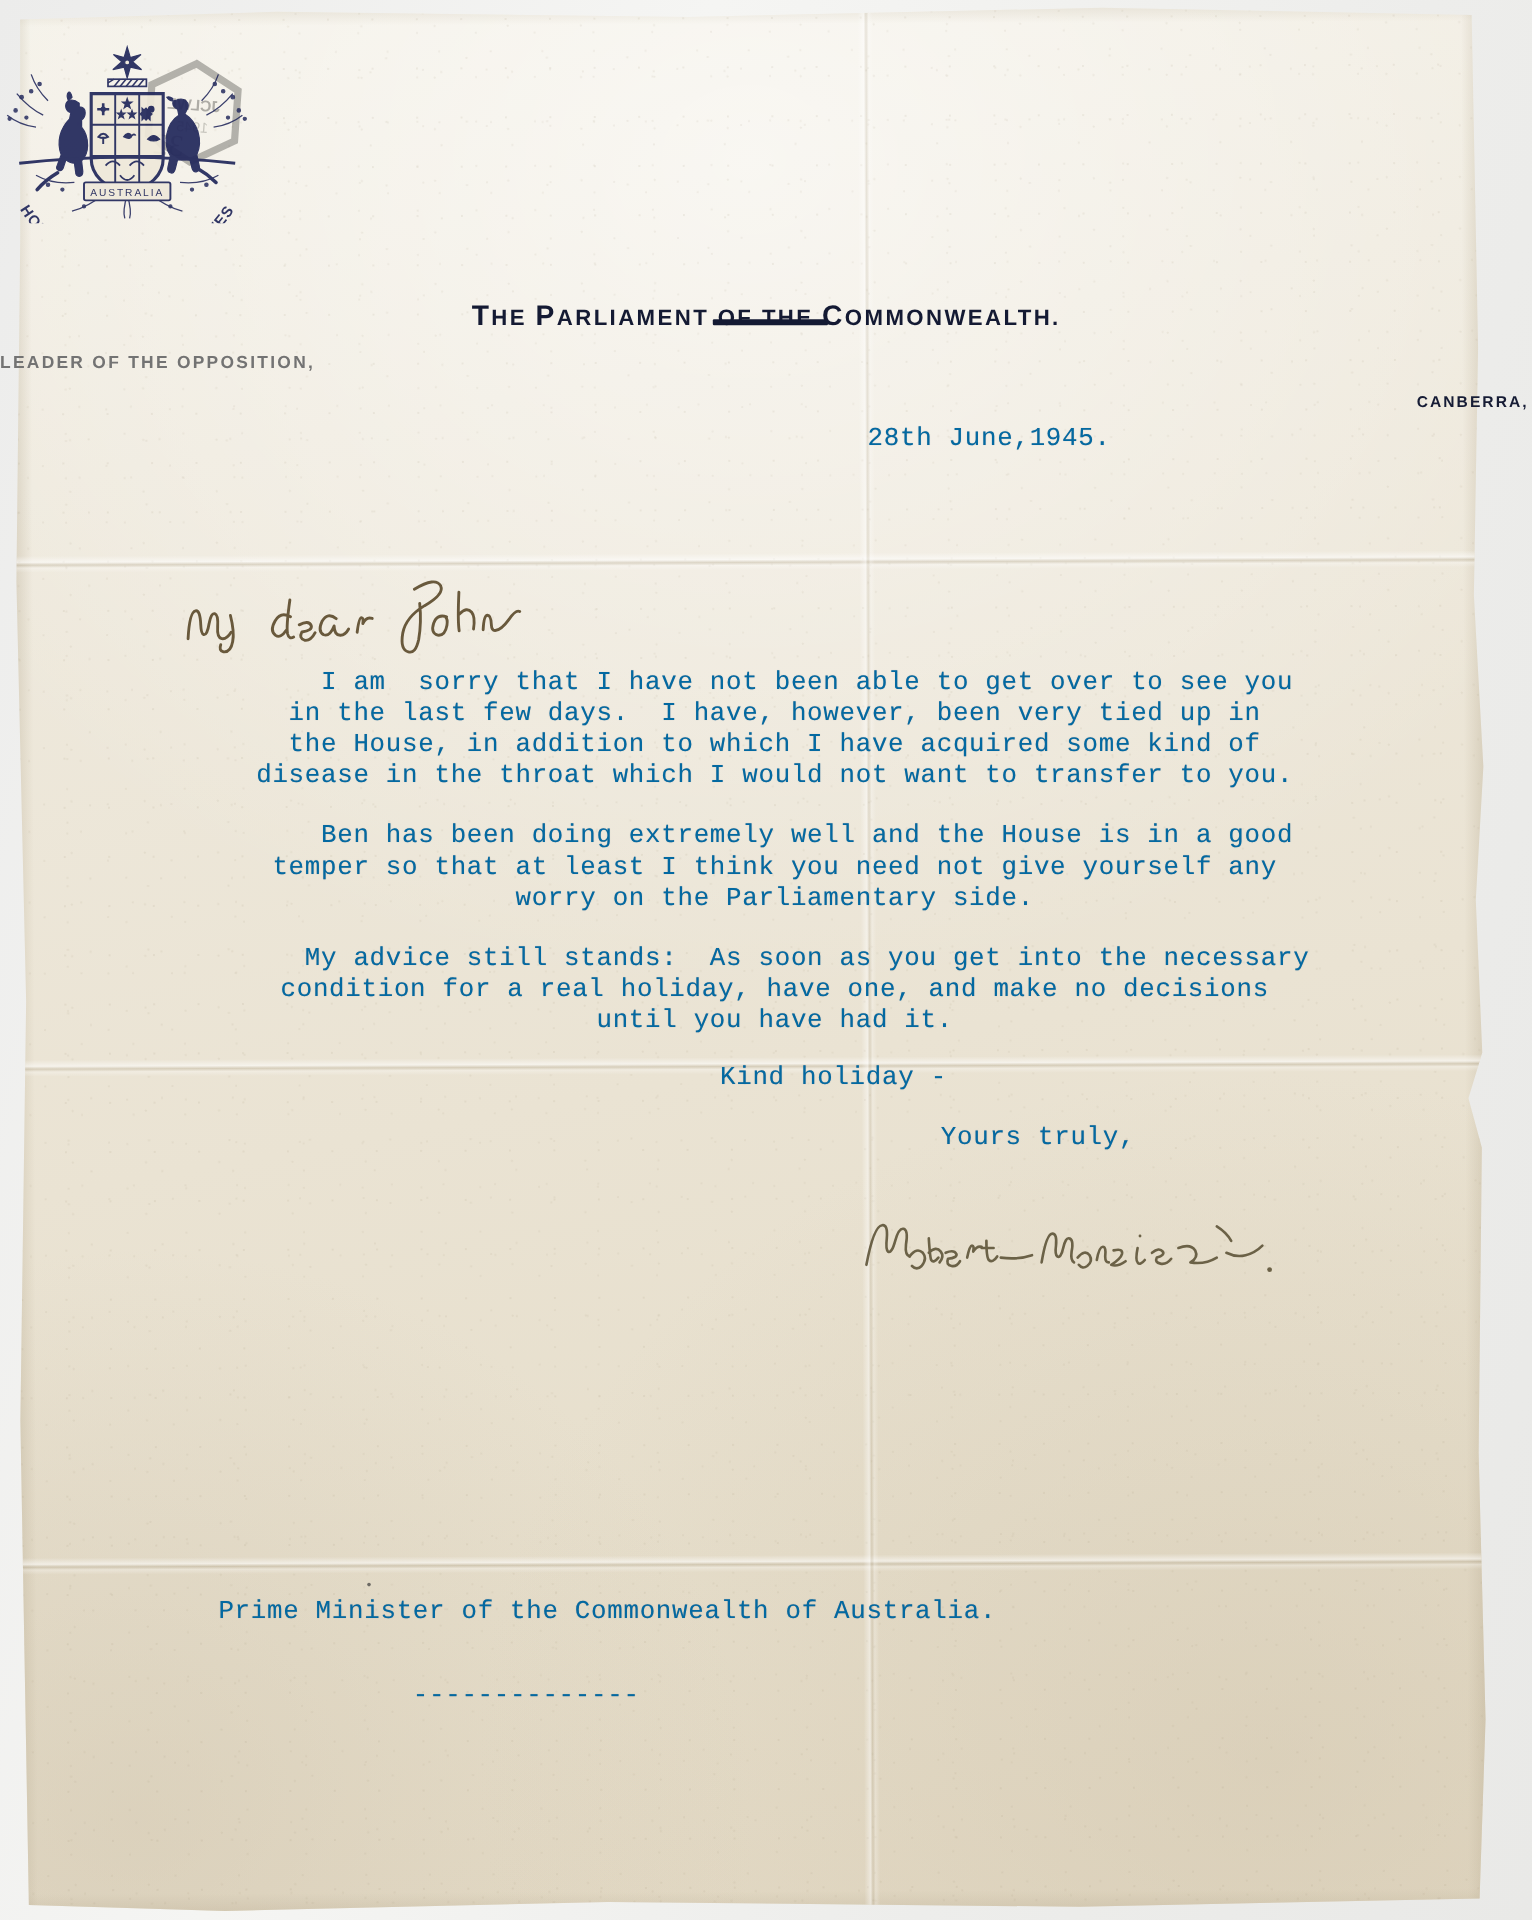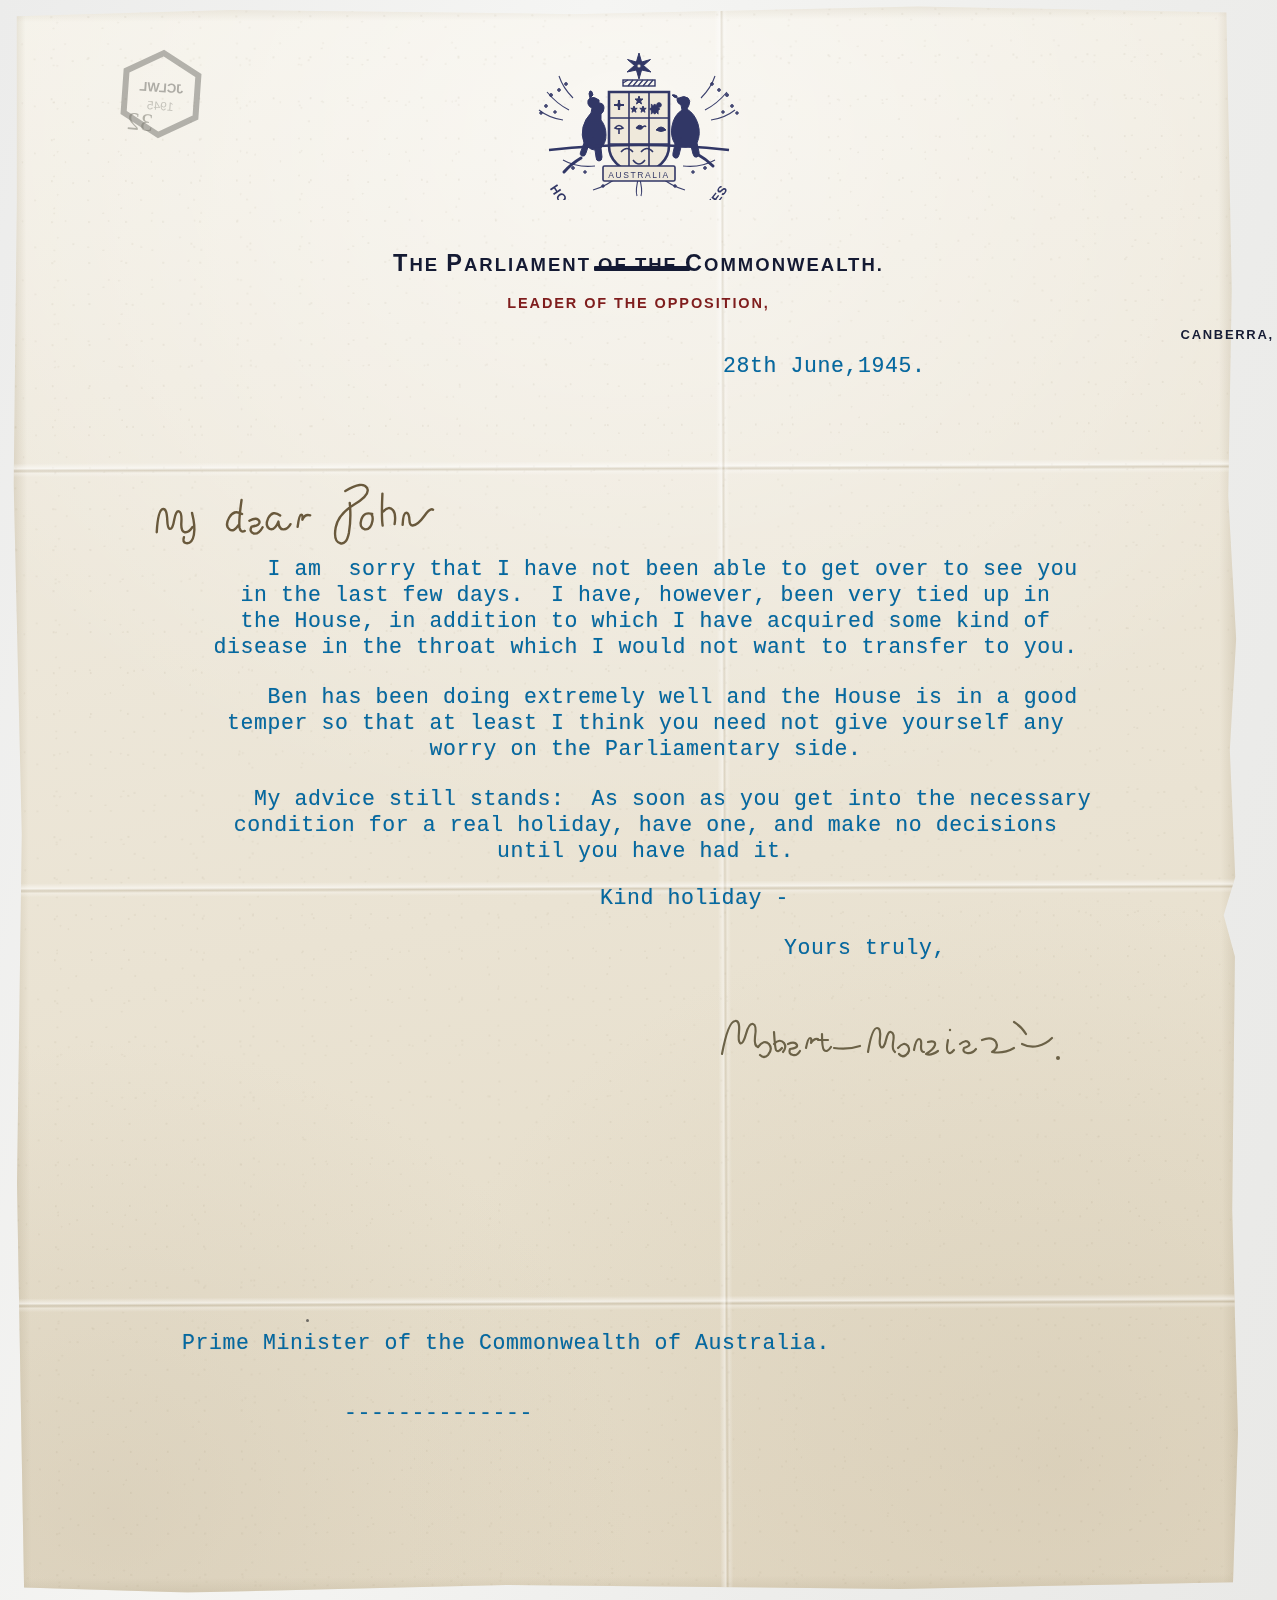--- a/index.html
+++ b/index.html
@@ -146,24 +146,23 @@
     letter-spacing: 1px;
     color: #7d7c72;
     opacity: 0.55;
     transform: scaleX(-1) rotate(-5deg);
   }
 
   
   .crest-wrap {
     position: absolute;
     left: 0;
-    top: 50px;
+    top: 36px;
     width: 100%;
     display: flex;
-    justify-content: center;
     text-decoration: underline;
   }
   .crest {
     width: 212px;
     height: 150px;
     position: relative;
     opacity: 0.93;
   }
 
   
@@ -191,22 +190,22 @@
     margin-left: -45px;
     background: #141a33;
     border-radius: 1px;
   }
 
   .lh-sub1 {
     position: absolute;
     left: 0;
     top: 295px;
     width: 100%;
-    text-align: center;
-    color: #7f1d1d;
+    text-align: left;
+    color: #737373;
     font-family: "Liberation Sans", sans-serif;
     font-weight: 700;
     font-size: 14.5px;
     letter-spacing: 1.9px;
   }
   .lh-sub2 {
     position: absolute;
     left: 0;
     top: 327px;
     width: 100%;

